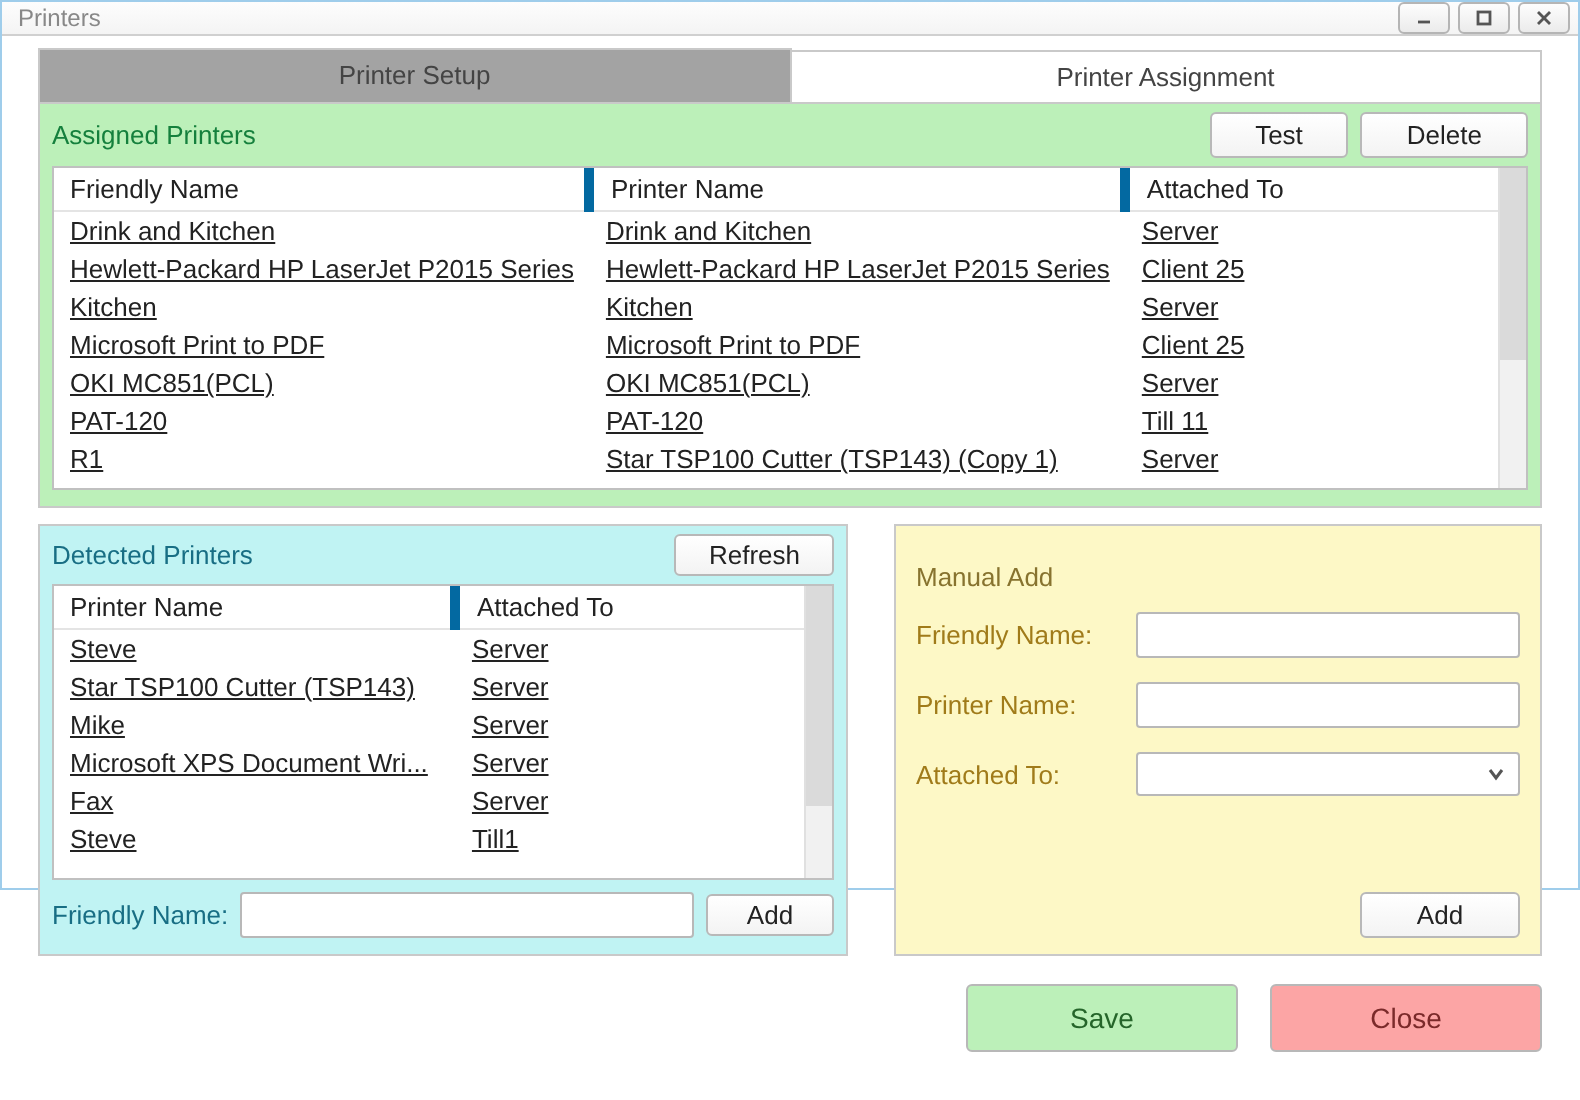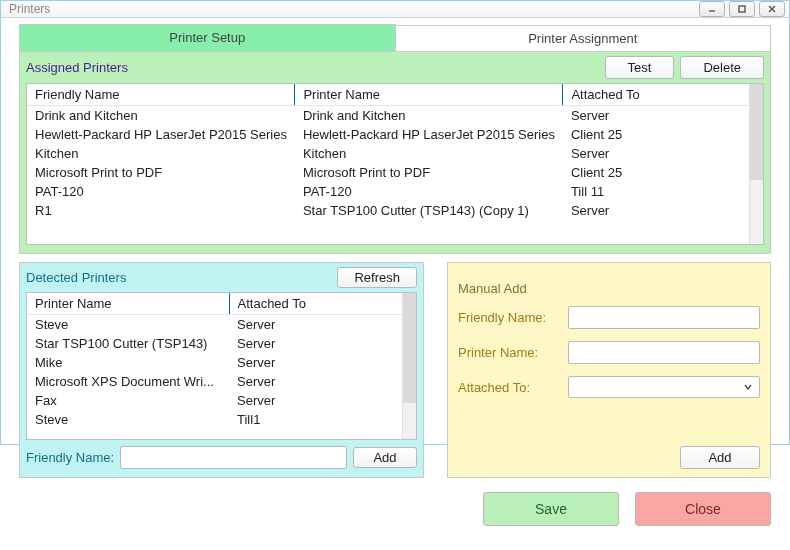--- a/index.html
+++ b/index.html
@@ -48,21 +48,21 @@
   flex-direction: column;
 }
 .tabs {
   display: flex;
   margin-bottom: 0;
 }
 .tab {
   flex: 1;
   text-align: center;
   padding: 5px 0;
-  background: #86efac;
+  background: #a3a3a3;
   border: 1px solid #c9c9c9;
   border-bottom: none;
   cursor: pointer;
   font-size: 13px;
   color: #444;
 }
 .tab + .tab { border-left: none; }
 .tab.active {
   background: #fff;
   border-bottom: 1px solid #fff;
@@ -75,21 +75,21 @@
   border: 1px solid #c9c9c9;
   padding: 4px 6px 8px 6px;
   position: relative;
 }
 .panel-header {
   display: flex;
   align-items: center;
   margin-bottom: 4px;
 }
 .panel-header .label {
-  color: #4c1d95;
+  color: #15803d;
   font-size: 13px;
   flex: 1;
 }
 .btn {
   background: linear-gradient(#fff, #f3f3f3);
   border: 1px solid #b8b8b8;
   border-radius: 3px;
   padding: 3px 22px;
   font-size: 13px;
   cursor: pointer;
@@ -106,28 +106,29 @@
 .table {
   width: 100%;
   border-collapse: collapse;
   font-size: 13px;
 }
 .table th {
   text-align: left;
   font-weight: normal;
   padding: 3px 8px;
   border-bottom: 1px solid #e4e4e4;
-  border-right: 1px solid #0369a1;
+  border-right: 5px solid #0369a1;
   background: #fff;
 }
 .table td {
   padding: 2px 8px;
   white-space: nowrap;
   overflow: hidden;
   text-overflow: ellipsis;
+  text-decoration: underline;
 }
 .scrollbar {
   position: absolute;
   right: 0; top: 0; bottom: 0;
   width: 14px;
   background: #f1f1f1;
   border-left: 1px solid #e0e0e0;
 }
 .scrollbar .thumb {
   width: 100%;
@@ -288,20 +289,25 @@
                 <td>Kitchen</td>
                 <td>Kitchen</td>
                 <td>Server</td>
               </tr>
             <tr>
                 <td>Microsoft Print to PDF</td>
                 <td>Microsoft Print to PDF</td>
                 <td>Client 25</td>
               </tr>
             <tr>
+                <td>OKI MC851(PCL)</td>
+                <td>OKI MC851(PCL)</td>
+                <td>Server</td>
+              </tr>
+            <tr>
                 <td>PAT-120</td>
                 <td>PAT-120</td>
                 <td>Till 11</td>
               </tr>
             <tr>
                 <td>R1</td>
                 <td>Star TSP100 Cutter (TSP143) (Copy 1)</td>
                 <td>Server</td>
               </tr>
           </tbody>

